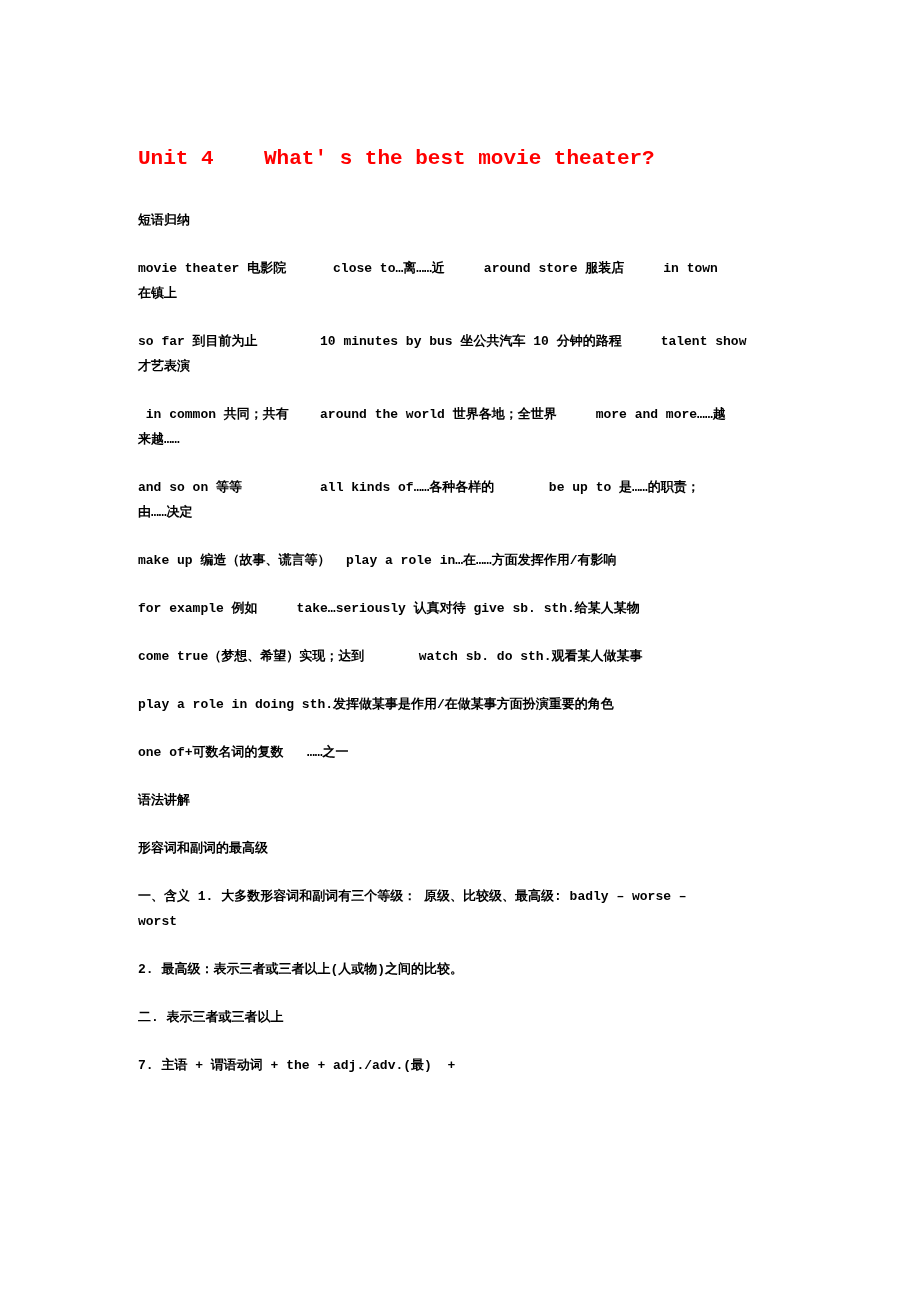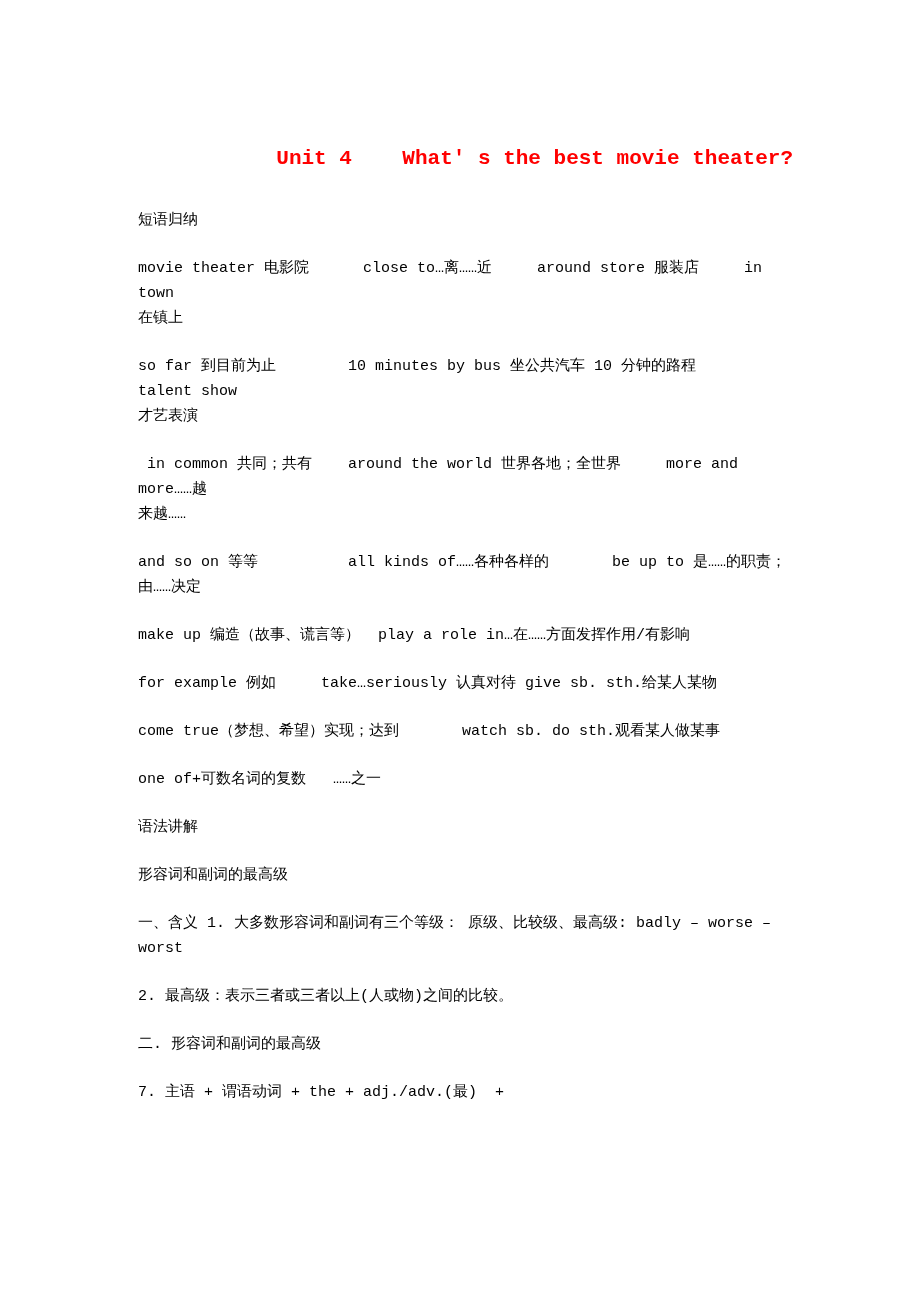--- a/index.html
+++ b/index.html
@@ -18,32 +18,32 @@
   }
   .content {
     position: absolute;
     left: 138px;
     top: 146px;
     width: 655px;
   }
   .doc-title {
     font-size: 21px;
     font-weight: bold;
-    text-align: right;
+    text-align: left;
     margin: 0 0 36px 0;
     line-height: 26px;
     white-space: pre-wrap;
     color: #ff0000;
   }
   .para {
-    font-size: 15px;
+    font-size: 13px;
     line-height: 25px;
     margin: 0 0 23px 0;
     white-space: pre-wrap;
-    font-weight: normal;
+    font-weight: bold;
   }
 </style>
 </head>
 <body>
 
 <div class="page">
   <div class="content">
 
     <h1 class="doc-title" style="color: rgb(255, 0, 0);">Unit 4    What' s the best movie theater?</h1>
 
@@ -53,26 +53,27 @@
 在镇上</p>
     <p class="para">so far 到目前为止        10 minutes by bus 坐公共汽车 10 分钟的路程     talent show
 才艺表演</p>
     <p class="para"> in common 共同；共有    around the world 世界各地；全世界     more and more……越
 来越……</p>
     <p class="para">and so on 等等          all kinds of……各种各样的       be up to 是……的职责；
 由……决定</p>
     <p class="para">make up 编造（故事、谎言等）  play a role in…在……方面发挥作用/有影响</p>
     <p class="para">for example 例如     take…seriously 认真对待 give sb. sth.给某人某物</p>
     <p class="para">come true（梦想、希望）实现；达到       watch sb. do sth.观看某人做某事</p>
+    <p class="para">play a role in doing sth.发挥做某事是作用/在做某事方面扮演重要的角色</p>
     <p class="para">one of+可数名词的复数   ……之一</p>
 
     <p class="para">语法讲解</p>
 
     <p class="para">形容词和副词的最高级</p>
 
     <p class="para">一、含义 1. 大多数形容词和副词有三个等级： 原级、比较级、最高级: badly – worse –
 worst</p>
     <p class="para">2. 最高级：表示三者或三者以上(人或物)之间的比较。</p>
-    <p class="para">二. 形容词和副词的最高级</p>
+    <p class="para">二. 表示三者或三者以上</p>
     <p class="para">7. 主语 + 谓语动词 + the + adj./adv.(最)  +</p>
 
   </div>
 </div>
 
 </body></html>

